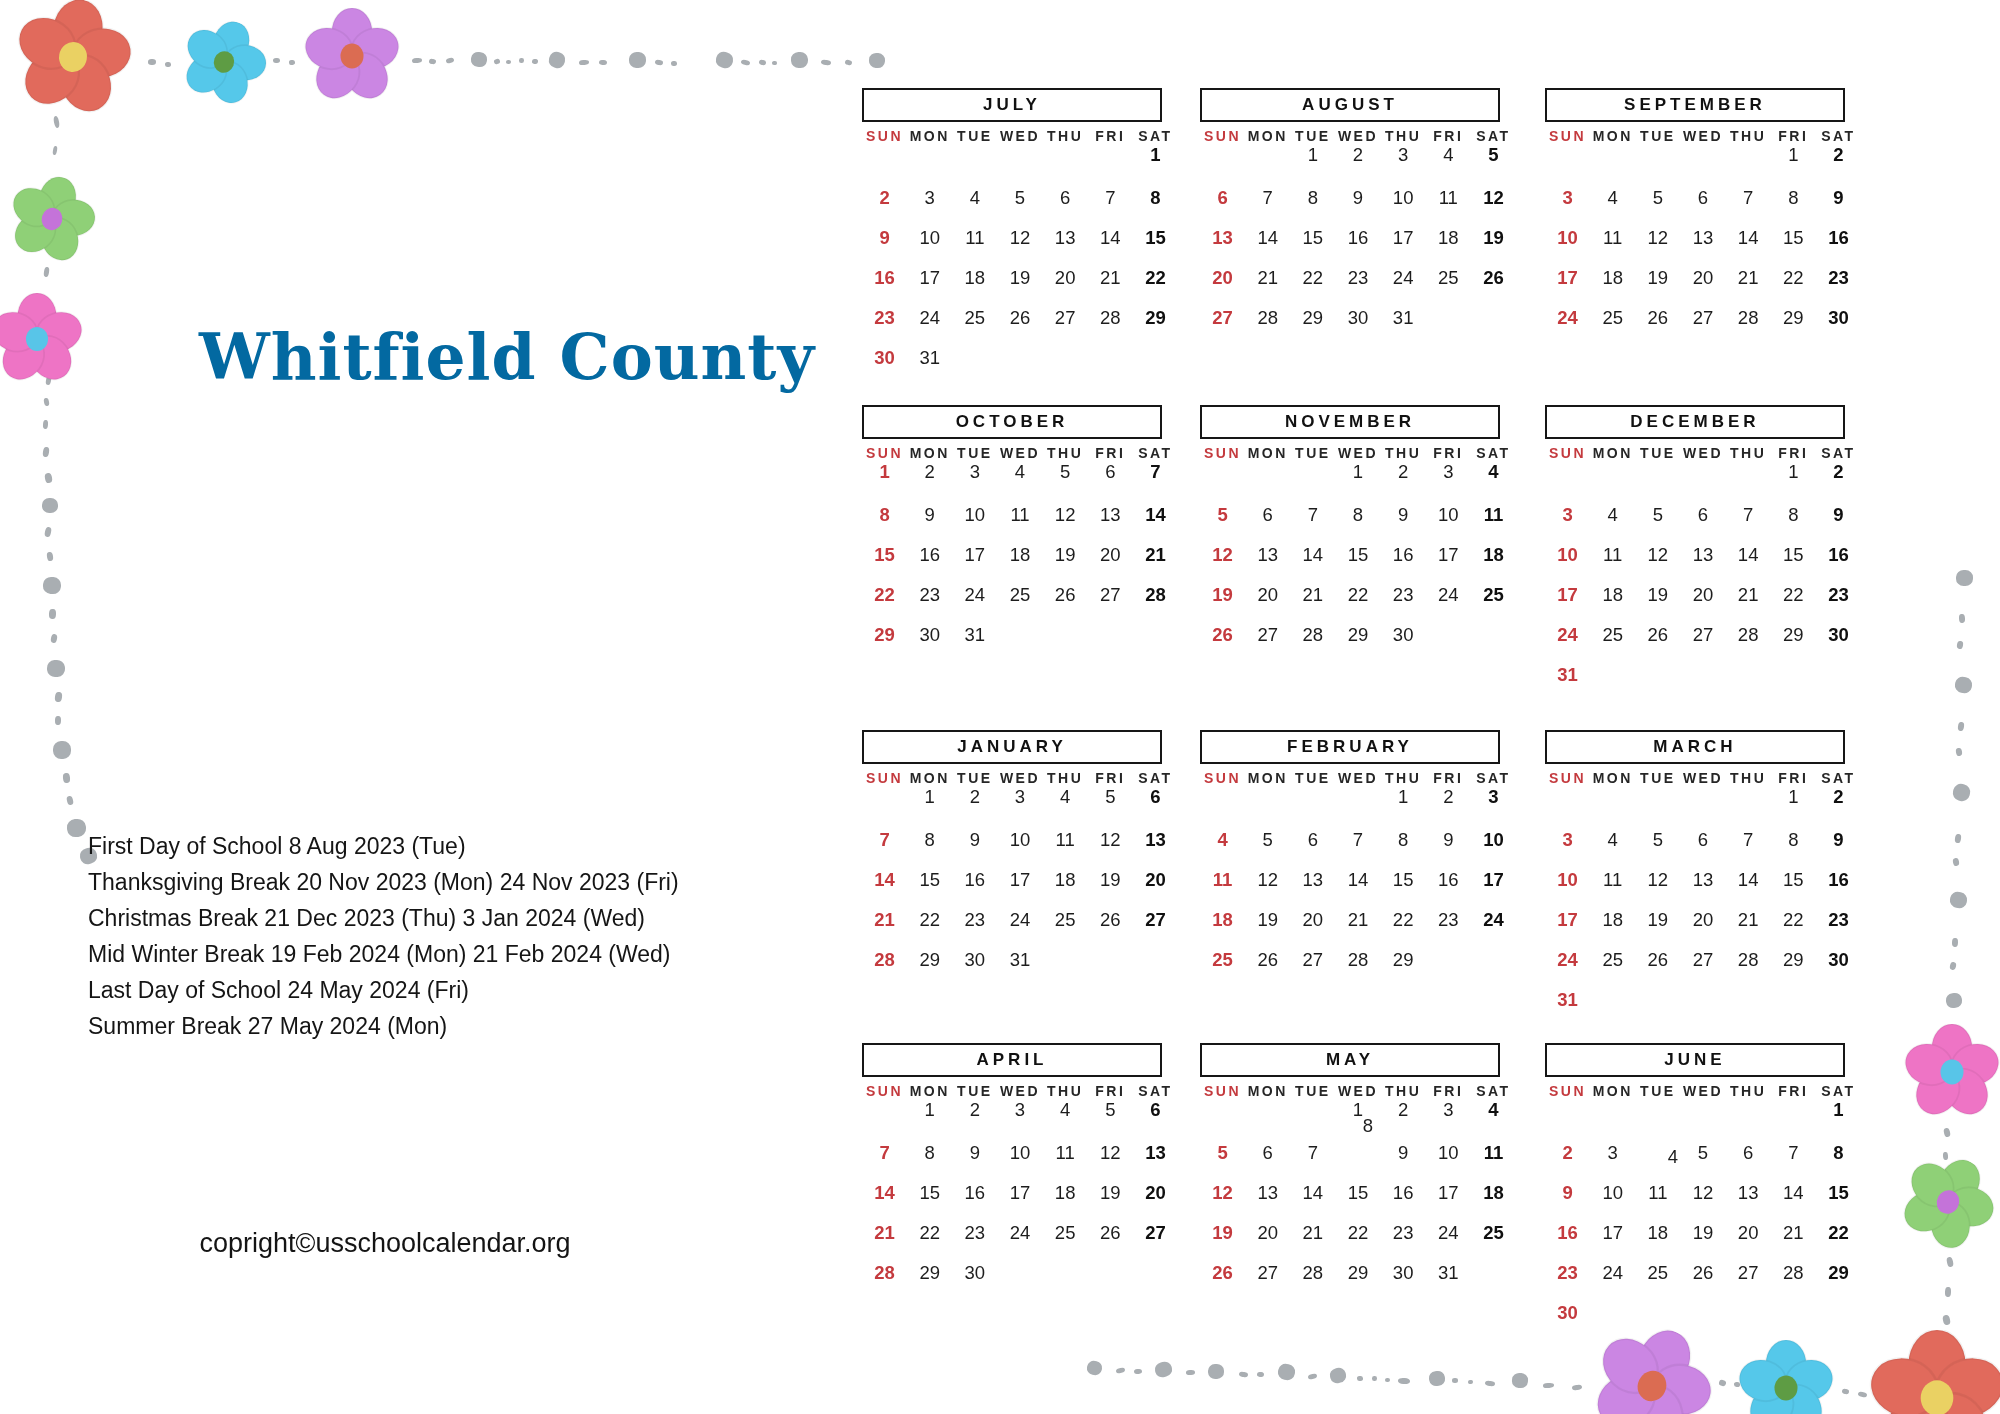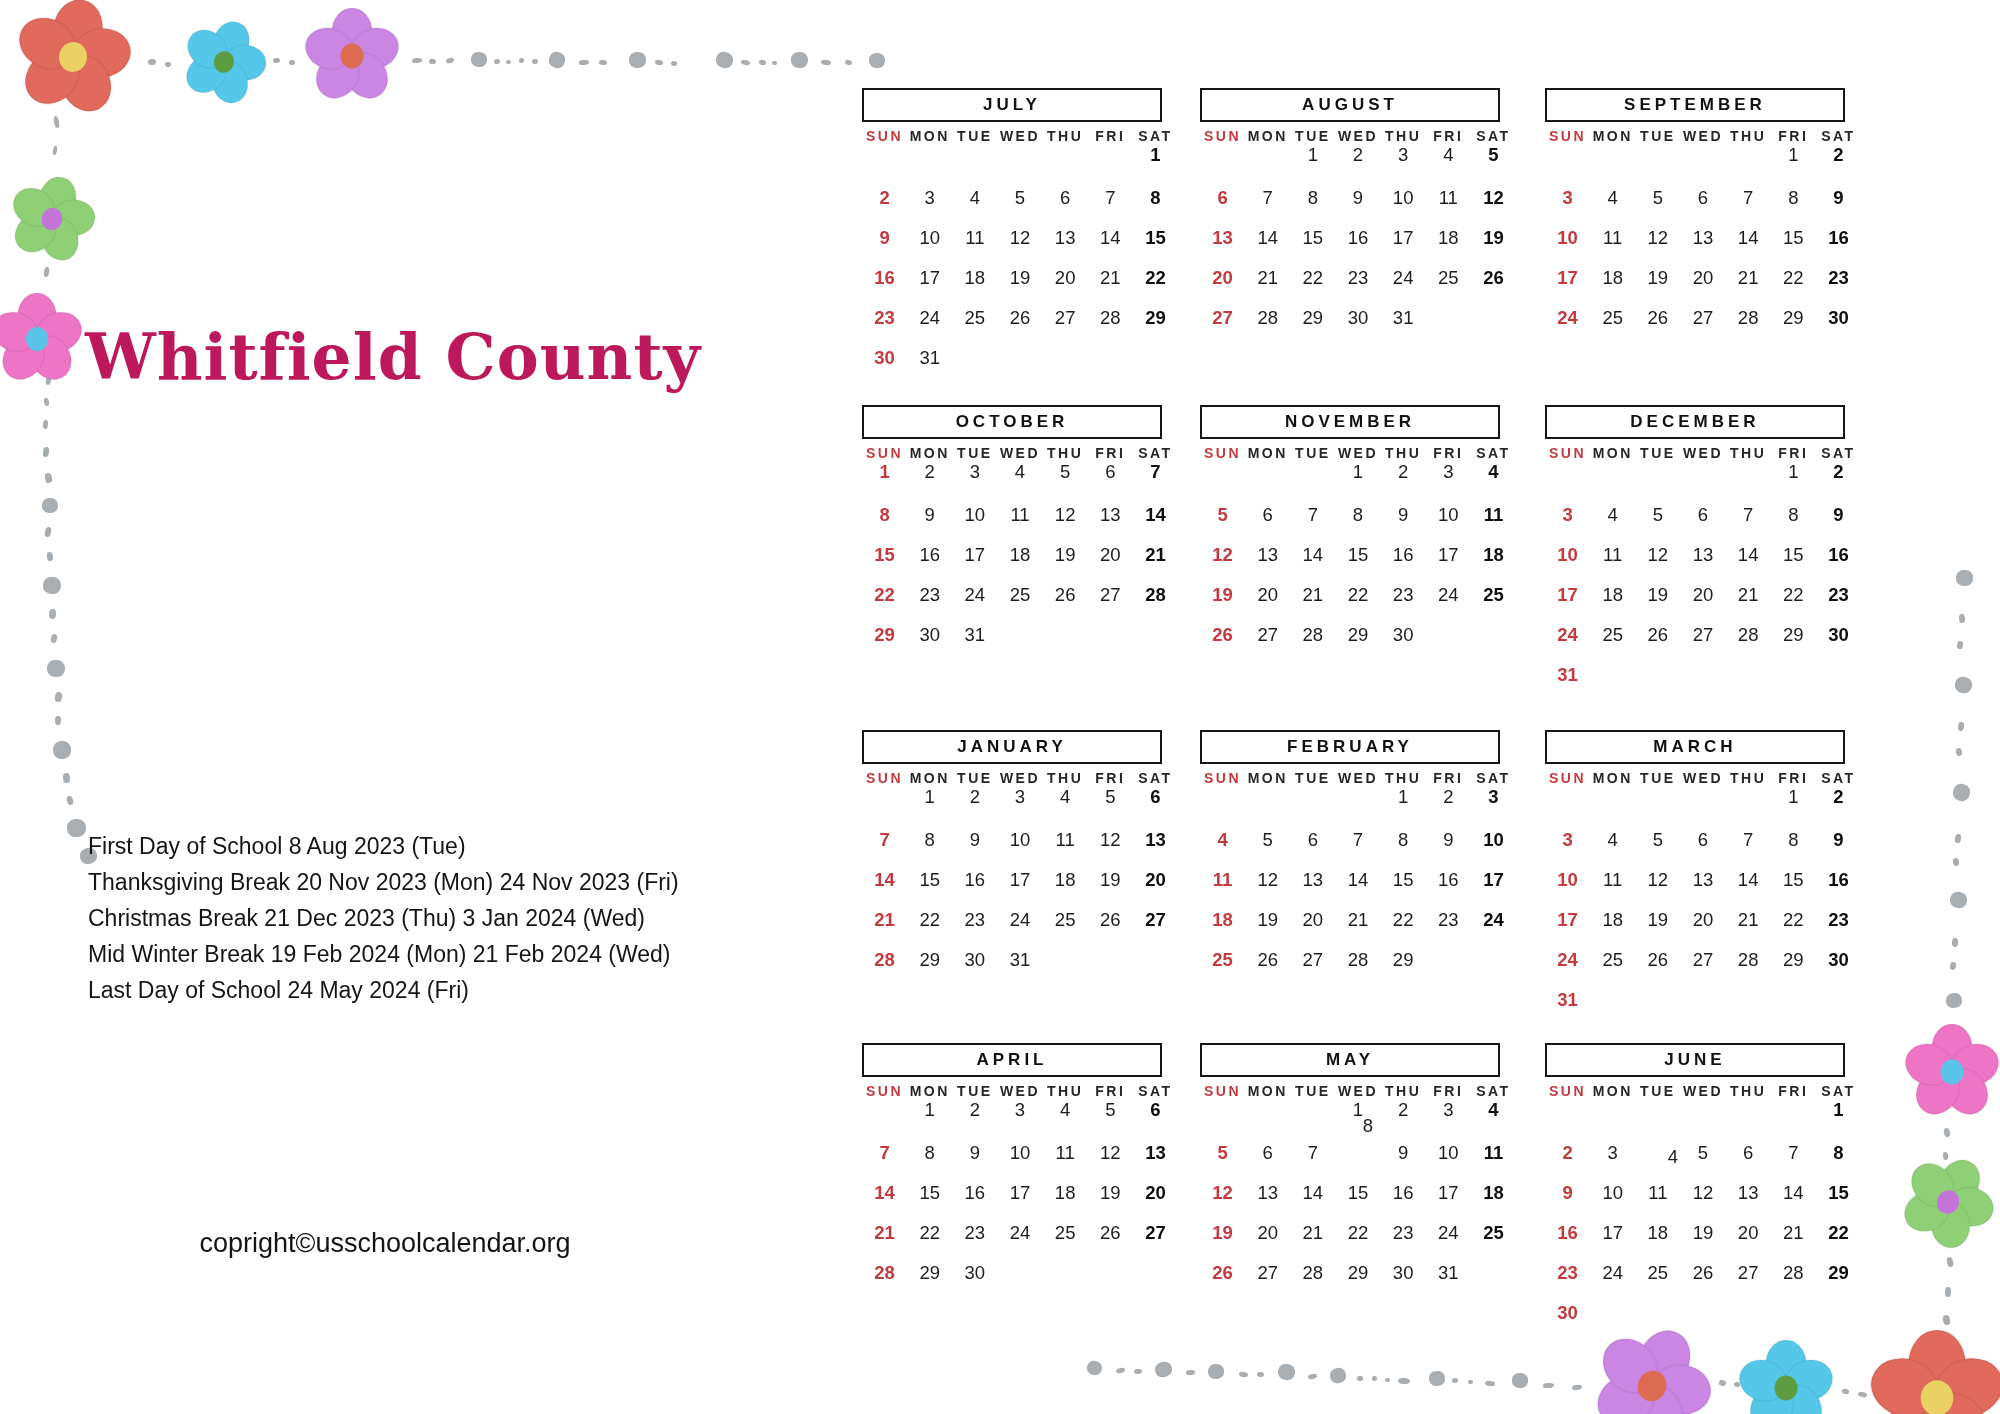--- a/index.html
+++ b/index.html
@@ -2,23 +2,23 @@
 <html><head>
 <meta charset="utf-8">
 <style>
   html,body{margin:0;padding:0;}
   body{
     width:2000px;height:1414px;position:relative;overflow:hidden;
     background:#ffffff;font-family:"Liberation Sans",sans-serif;
   }
   
   #title{
-    position:absolute;left:85px;top:304px;width:730px;text-align:left;
+    position:absolute;left:85px;top:304px;width:730px;text-align:right;
     font-family:"DejaVu Serif",serif;font-weight:700;font-size:63px;
-    line-height:106px;color:#be185d;letter-spacing:1px;
+    line-height:106px;color:#0369a1;letter-spacing:1px;
   }
   #events{
     position:absolute;left:88px;top:828px;width:760px;
     font-size:23px;line-height:36px;color:#151515;font-weight:400;
   }
   #copyright{
     position:absolute;left:85px;top:1228px;width:600px;text-align:center;
     font-size:27px;color:#141414;
   }
   
@@ -226,20 +226,21 @@
 
 <div id="title">
     <div>Whitfield County</div>
   </div>
 <div id="events">
     <div>First Day of School 8 Aug 2023 (Tue)</div>
     <div>Thanksgiving Break 20 Nov 2023 (Mon) 24 Nov 2023 (Fri)</div>
     <div>Christmas Break 21 Dec 2023 (Thu) 3 Jan 2024 (Wed)</div>
     <div>Mid Winter Break 19 Feb 2024 (Mon) 21 Feb 2024 (Wed)</div>
     <div>Last Day of School 24 May 2024 (Fri)</div>
+    <div>Summer Break 27 May 2024 (Mon)</div>
   </div>
 <div id="copyright">copright©usschoolcalendar.org</div>
 
 <div id="months">
     <div class="month" style="left: 862px; top: 88px;">
       <div class="mtitle">JULY</div>
       <div class="wrow hrow" style="top:40px">
         <span class="dh sun">SUN</span>
         <span class="dh">MON</span>
         <span class="dh">TUE</span>

